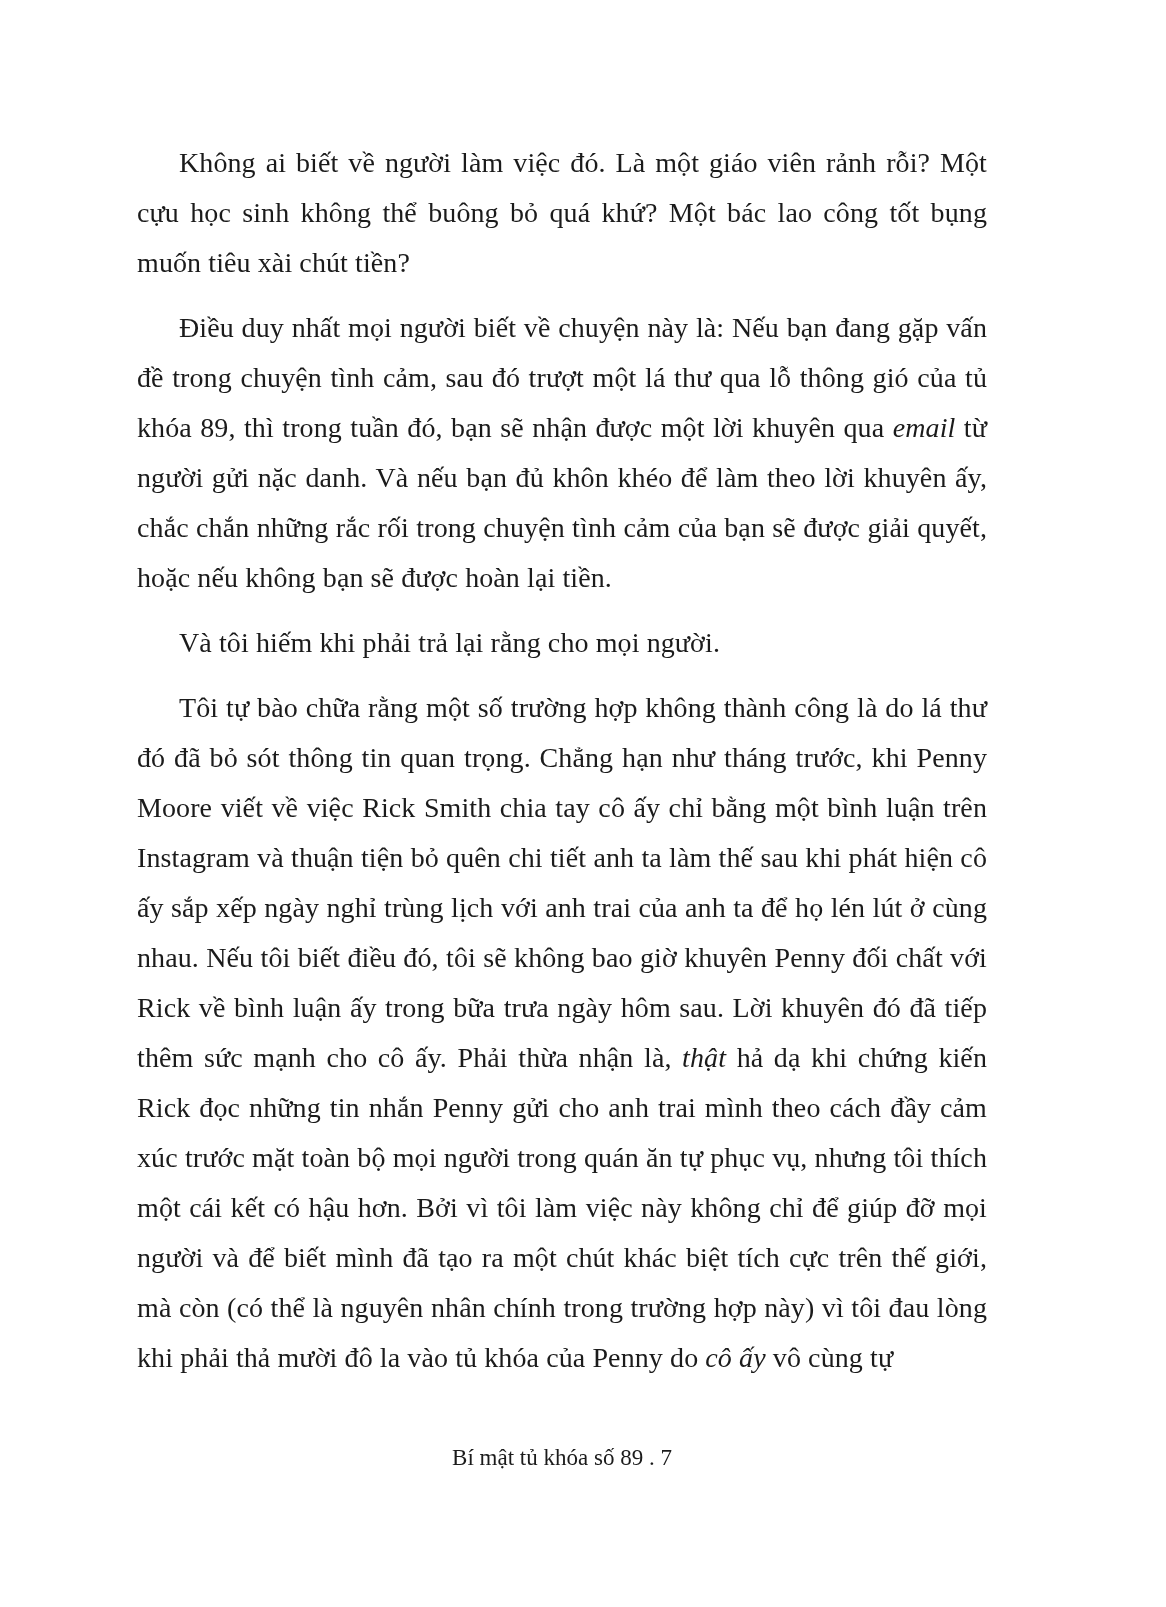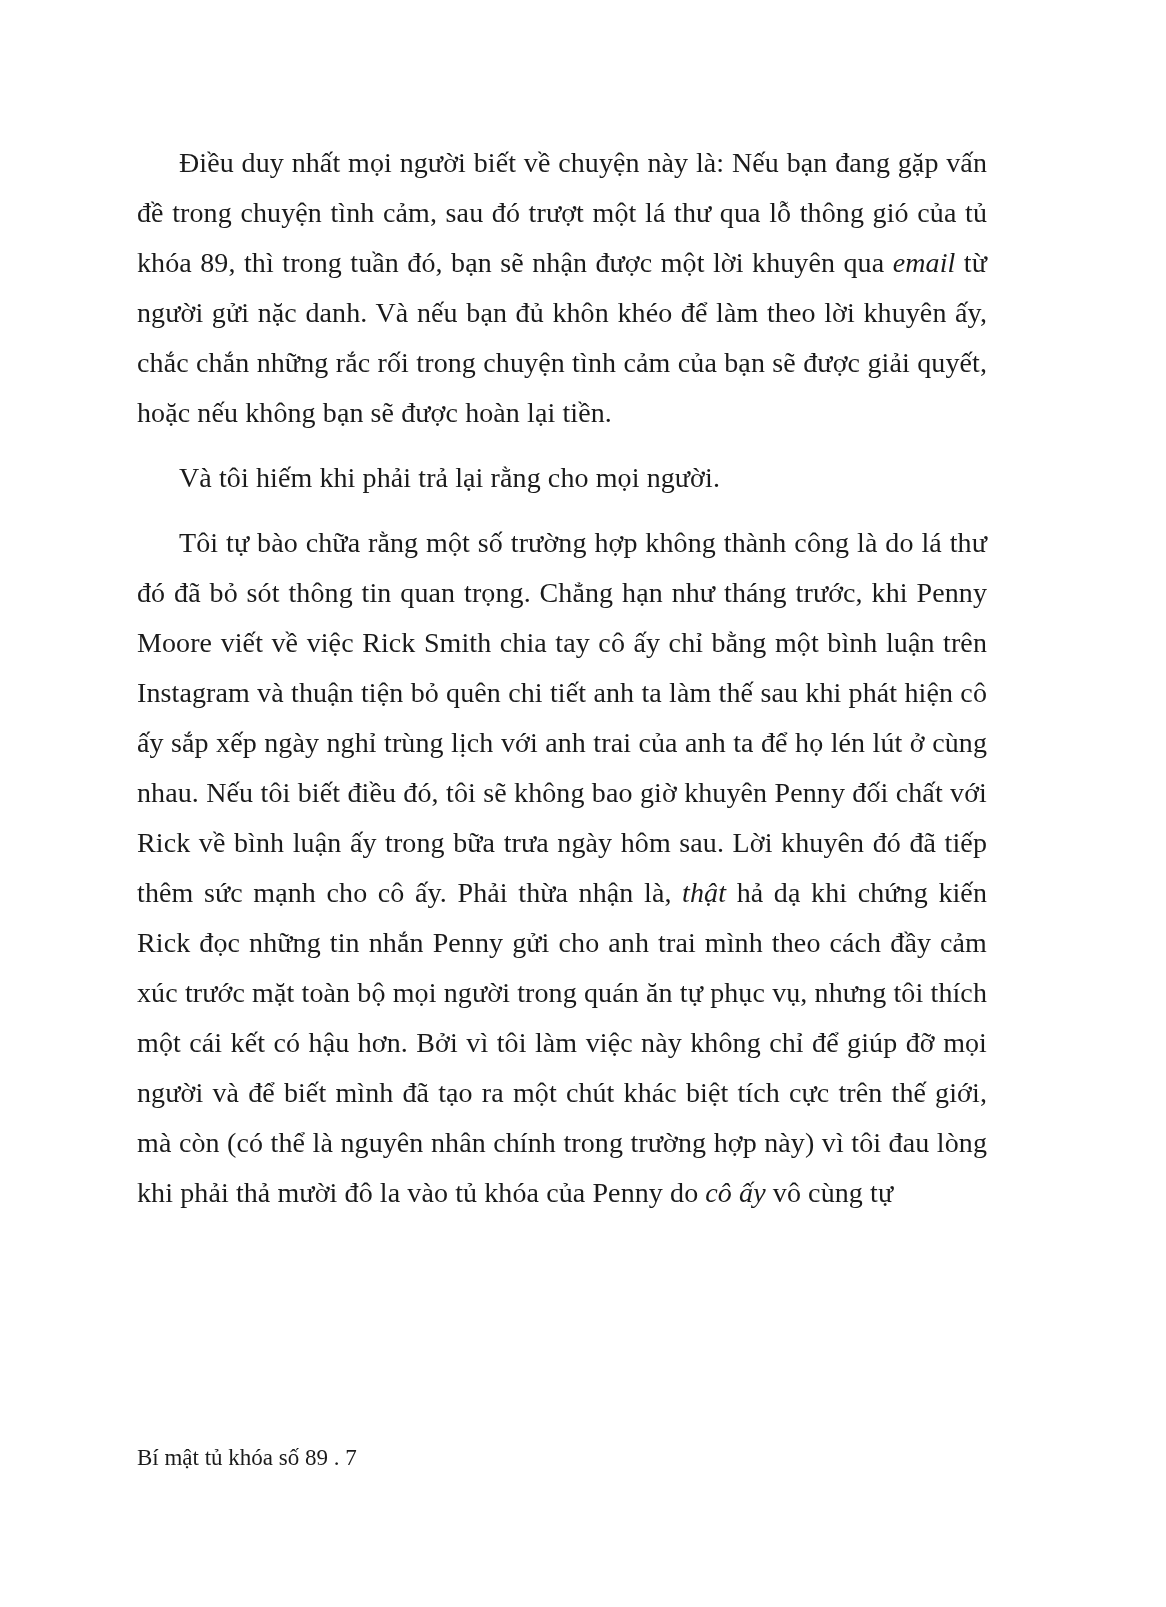--- a/index.html
+++ b/index.html
@@ -34,30 +34,32 @@
     margin: 0 0 15px 0;
     text-indent: 42px;
   }
   .text-block em {
   }
   .page-footer {
     position: absolute;
     left: 137px;
     top: 1443px;
     width: 850px;
+    text-align: center;
     font-size: 23px;
     line-height: 30px;
     color: #1b1b1b;
   }
 </style>
 </head>
 <body>
 
 <div class="page">
   <div class="text-block">
+      <p><span>Không ai biết về người làm việc đó. Là một giáo viên rảnh rỗi? Một cựu học sinh không thể buông bỏ quá khứ? Một bác lao công tốt bụng muốn tiêu xài chút tiền?</span></p>
       <p><span>Điều duy nhất mọi người biết về chuyện này là: Nếu bạn đang gặp vấn đề trong chuyện tình cảm, sau đó trượt một lá thư qua lỗ thông gió của tủ khóa 89, thì trong tuần đó, bạn sẽ nhận được một lời khuyên qua </span><em>email</em><span> từ người gửi nặc danh. Và nếu bạn đủ khôn khéo để làm theo lời khuyên ấy, chắc chắn những rắc rối trong chuyện tình cảm của bạn sẽ được giải quyết, hoặc nếu không bạn sẽ được hoàn lại tiền.</span></p>
       <p><span>Và tôi hiếm khi phải trả lại rằng cho mọi người.</span></p>
       <p><span>Tôi tự bào chữa rằng một số trường hợp không thành công là do lá thư đó đã bỏ sót thông tin quan trọng. Chẳng hạn như tháng trước, khi Penny Moore viết về việc Rick Smith chia tay cô ấy chỉ bằng một bình luận trên Instagram và thuận tiện bỏ quên chi tiết anh ta làm thế sau khi phát hiện cô ấy sắp xếp ngày nghỉ trùng lịch với anh trai của anh ta để họ lén lút ở cùng nhau. Nếu tôi biết điều đó, tôi sẽ không bao giờ khuyên Penny đối chất với Rick về bình luận ấy trong bữa trưa ngày hôm sau. Lời khuyên đó đã tiếp thêm sức mạnh cho cô ấy. Phải thừa nhận là, </span><em>thật</em><span> hả dạ khi chứng kiến Rick đọc những tin nhắn Penny gửi cho anh trai mình theo cách đầy cảm xúc trước mặt toàn bộ mọi người trong quán ăn tự phục vụ, nhưng tôi thích một cái kết có hậu hơn. Bởi vì tôi làm việc này không chỉ để giúp đỡ mọi người và để biết mình đã tạo ra một chút khác biệt tích cực trên thế giới, mà còn (có thể là nguyên nhân chính trong trường hợp này) vì tôi đau lòng khi phải thả mười đô la vào tủ khóa của Penny do </span><em>cô ấy</em><span> vô cùng tự</span></p>
     </div>
   <div class="page-footer">
     <span>Bí mật tủ khóa số 89</span><span style="white-space: pre;"> . </span><span>7</span>
   </div>
 </div>
 
 </body></html>

